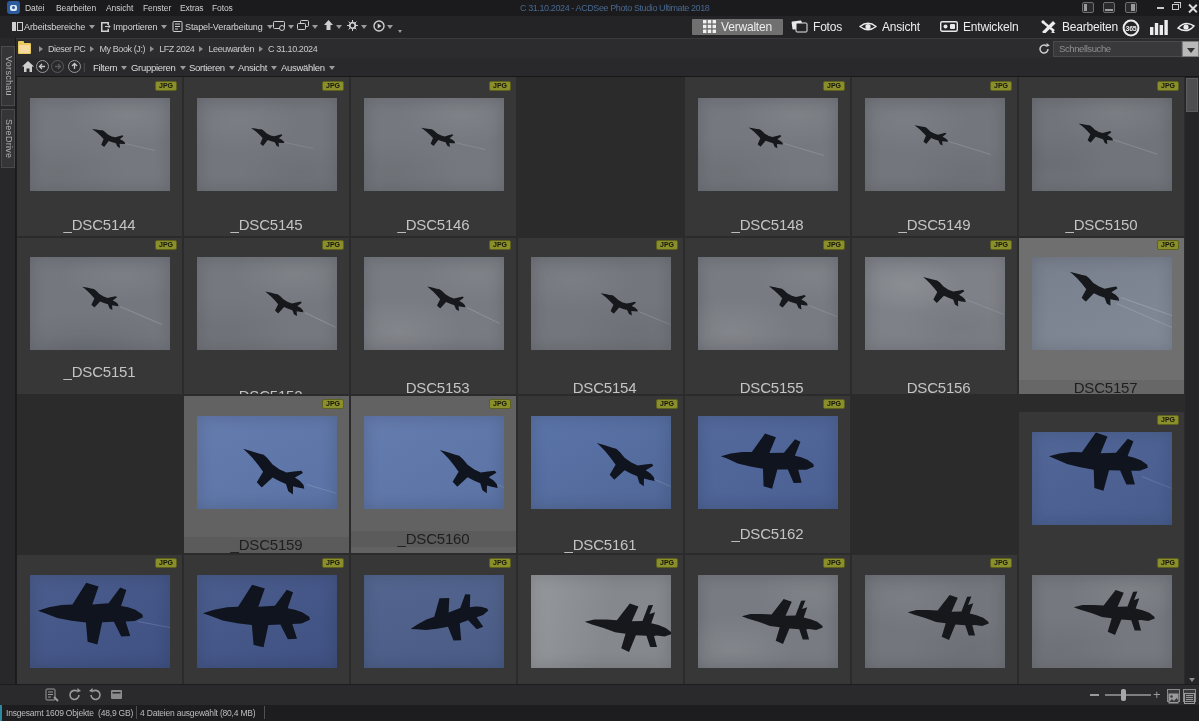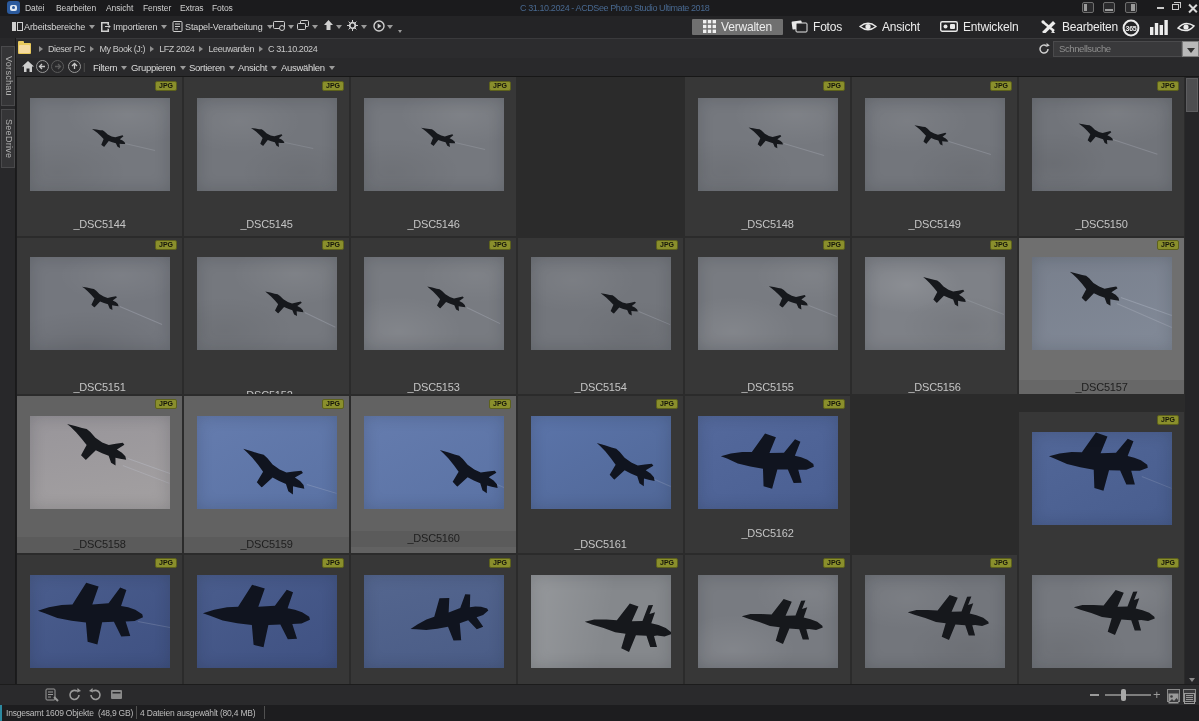--- a/index.html
+++ b/index.html
@@ -53,21 +53,21 @@
 #grid{position:absolute;left:17px;top:77px;width:1168px;height:607px;background:#2b2b2b;overflow:hidden}
 .cell{position:absolute;background:#373737;width:165px;overflow:hidden}
 .cell.sel .lbl{color:#1e1e1e;background:rgba(0,0,0,.07)}
 .badge{position:absolute;right:5px;height:10px;padding:0 3px;background:#8a8f2c;border:1px solid #5d611c;
  border-radius:2px;color:#14140a;font-size:7px;font-weight:bold;line-height:8px}
 .thw{position:absolute;left:13px;width:140px;height:93px}
 .th{position:absolute;left:0;top:0;width:140px;height:93px;overflow:hidden}
 .th:after{content:"";position:absolute;left:0;top:0;right:0;bottom:0;box-shadow:inset 0 0 16px rgba(18,20,26,.18)}
 .jet{position:absolute}
 .tr{position:absolute;height:1px;background:#c7cdd9;transform-origin:0 0}
-.lbl{position:absolute;left:0;width:165px;height:16px;line-height:15px;text-align:center;color:#c4c4c4;font-size:11px;letter-spacing:-.2px}
+.lbl{position:absolute;left:0;width:165px;height:16px;line-height:15px;text-align:center;color:#c4c4c4;font-size:15px;letter-spacing:-.2px}
 
 #sbar{position:absolute;left:1185px;top:77px;width:14px;height:607px;background:#252527}
 #sthumb{position:absolute;left:1px;top:1px;width:12px;height:34px;background:#4e4e50;border:1px solid #5e5e60}
 #sdown{position:absolute;left:4px;top:601px;width:0;height:0;border-left:3px solid transparent;border-right:3px solid transparent;border-top:4px solid #8a8a8a}
 
 #btoolbar{position:absolute;left:0;top:684px;width:1199px;height:21px;background:#2a2a2c;border-top:1px solid #1c1c1c;color:#a9a9a9}
 
 #status{position:absolute;left:0;top:705px;width:1199px;height:16px;background:#1d1d1f;color:#bdbdbd;font-size:8.5px;letter-spacing:-.2px}
 #status .s{position:absolute;top:3px;white-space:nowrap}
 .ssep{position:absolute;top:1px;width:1px;height:13px;background:#505050}
@@ -317,21 +317,21 @@
       <div class="cell" style="left:0px;top:161px;height:156px">
         <div class="badge" style="top:2px">JPG</div>
         <div class="thw" style="top:19px">
           <div class="th" style="background:#74777e;background-image:radial-gradient(90px 40px at 65% 20%,rgba(255,255,255,.06),rgba(255,255,255,0) 70%),radial-gradient(120px 50px at 40% 95%,rgba(0,0,0,.07),rgba(0,0,0,0) 70%);">
             <i class="tr" style="left:90px;top:49px;width:46px;transform:rotate(23.2deg);opacity:0.27"></i>
             <svg class="jet" viewBox="0 0 120 64" preserveAspectRatio="none" style="left:49px;top:30px;width:42px;height:22px;transform:rotate(23deg)">
               <use href="#jC" fill="#16181c"></use>
             </svg>
           </div>
         </div>
-        <div class="lbl" style="top:142px">_DSC5151</div>
+        <div class="lbl" style="top:126px">_DSC5151</div>
       </div>
       <div class="cell" style="left:167px;top:161px;height:156px">
         <div class="badge" style="top:2px">JPG</div>
         <div class="thw" style="top:19px">
           <div class="th" style="background:#75787e;background-image:radial-gradient(90px 45px at 70% 18%,rgba(255,255,255,.07),rgba(255,255,255,0) 70%),radial-gradient(100px 50px at 20% 80%,rgba(0,0,0,.06),rgba(0,0,0,0) 70%);">
             <i class="tr" style="left:108px;top:55px;width:34px;transform:rotate(25.8deg);opacity:0.27"></i>
             <svg class="jet" viewBox="0 0 120 64" preserveAspectRatio="none" style="left:65px;top:35px;width:44px;height:23px;transform:rotate(23deg)">
               <use href="#jC" fill="#16181c"></use>
             </svg>
           </div>
@@ -391,33 +391,20 @@
         <div class="thw" style="top:19px">
           <div class="th" style="background:linear-gradient(160deg,#787f8c,#828a98);">
             <i class="tr" style="left:89px;top:40px;width:54px;transform:rotate(19.4deg);opacity:0.3"></i>
             <i class="tr" style="left:85px;top:46px;width:60px;transform:rotate(23.6deg);opacity:0.24"></i>
             <svg class="jet" viewBox="0 0 120 64" preserveAspectRatio="none" style="left:33px;top:16px;width:58px;height:31px;transform:rotate(25deg)">
               <use href="#jC" fill="#16181c"></use>
             </svg>
           </div>
         </div>
         <div class="lbl" style="top:142px">_DSC5157</div>
-      </div>
-      <div class="cell sel" style="left:0px;top:319px;height:157px;background:#626262">
-        <div class="badge" style="top:3px">JPG</div>
-        <div class="thw" style="top:20px">
-          <div class="th" style="background:linear-gradient(170deg,#98959a,#a3a0a1);">
-            <i class="tr" style="left:98px;top:42px;width:45px;transform:rotate(19.7deg);opacity:0.3"></i>
-            <i class="tr" style="left:93px;top:49px;width:50px;transform:rotate(21.0deg);opacity:0.27"></i>
-            <svg class="jet" viewBox="0 0 120 64" preserveAspectRatio="none" style="left:31px;top:10px;width:70px;height:37px;transform:rotate(26deg)">
-              <use href="#jC" fill="#16181c"></use>
-            </svg>
-          </div>
-        </div>
-        <div class="lbl" style="top:141px">_DSC5158</div>
       </div>
       <div class="cell sel" style="left:167px;top:319px;height:157px;background:#626262">
         <div class="badge" style="top:3px">JPG</div>
         <div class="thw" style="top:20px">
           <div class="th" style="background:linear-gradient(150deg,#657cae,#5a72a4);">
             <i class="tr" style="left:110px;top:68px;width:31px;transform:rotate(16.7deg);opacity:0.24"></i>
             <svg class="jet" viewBox="0 0 120 64" preserveAspectRatio="none" style="left:39px;top:36px;width:74px;height:39px;transform:rotate(28deg)">
               <use href="#jC" fill="#10141f"></use>
             </svg>
           </div>

